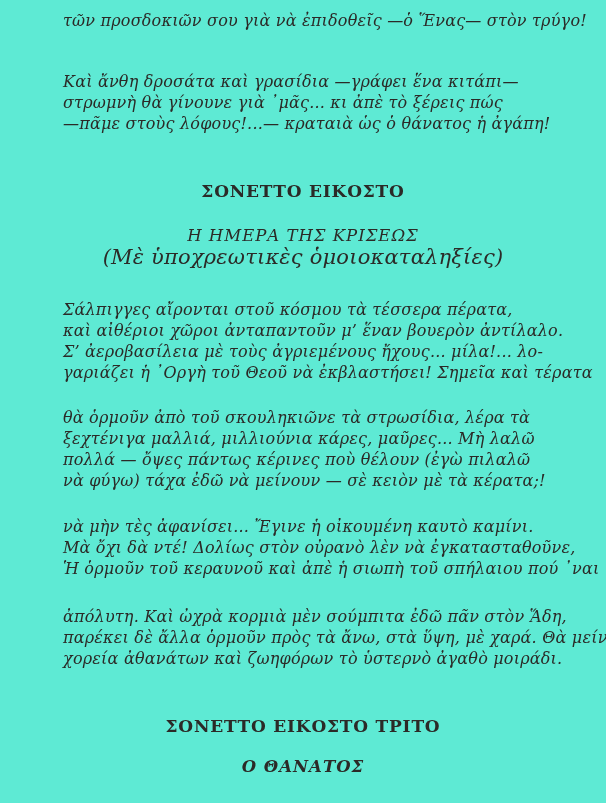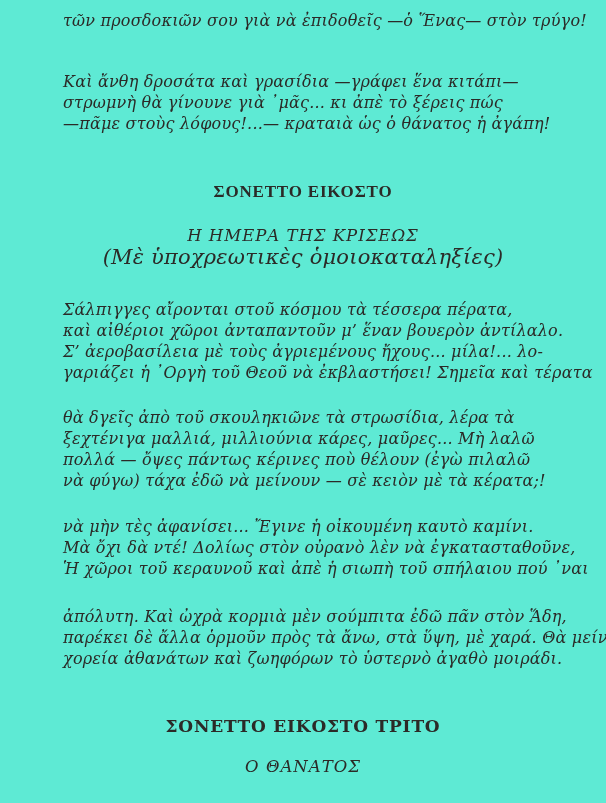--- a/index.html
+++ b/index.html
@@ -31,21 +31,21 @@
   .b1{margin-top:40px;}
   .heading{
     font-style:normal;
     font-weight:bold;
     font-size:17px;
     text-align:center;
     letter-spacing:0.8px;
     margin-left:0;
     white-space:nowrap;
   }
-  .h1{margin-top:47px;font-family:Liberation Serif, serif;}
+  .h1{margin-top:47px;}
   .title{
     font-style:italic;
     font-weight:normal;
     font-size:16.5px;
     text-align:center;
     letter-spacing:1px;
     margin-left:0;
     white-space:nowrap;
   }
   .t1{margin-top:23px;}
@@ -55,21 +55,21 @@
     text-align:center;
     margin-left:0;
     white-space:nowrap;
     margin-top:1px;
   }
   .b5{margin-top:31px;}
   .b6{margin-top:24px;}
   .b7{margin-top:25px;}
   .b8{margin-top:27px;}
   .h2{margin-top:47px;}
-  .t2{margin-top:19px;}
+  .t2{margin-top:19px;font-weight:bold;}
   .b11{margin-top:30px;}
 </style>
 </head>
 <body>
 
 <div class="page">
 
   <div class="line carry">τῶν προσδοκιῶν σου γιὰ νὰ ἐπιδοθεῖς —ὁ Ἕνας— στὸν τρύγο!</div>
 
   <div class="stanza b1">
@@ -83,30 +83,30 @@
   <div class="line note">(Μὲ ὑποχρεωτικὲς ὁμοιοκαταληξίες)</div>
 
   <div class="stanza b5">
     <div class="line">Σάλπιγγες αἴρονται στοῦ κόσμου τὰ τέσσερα πέρατα,</div>
     <div class="line">καὶ αἰθέριοι χῶροι ἀνταπαντοῦν μ’ ἕναν βουερὸν ἀντίλαλο.</div>
     <div class="line">Σ’ ἀεροβασίλεια μὲ τοὺς ἀγριεμένους ἤχους... μίλα!... λο-</div>
     <div class="line">γαριάζει ἡ ᾽Οργὴ τοῦ Θεοῦ νὰ ἐκβλαστήσει! Σημεῖα καὶ τέρατα</div>
   </div>
 
   <div class="stanza b6">
-    <div class="line">θὰ δγεῖς ἀπὸ τοῦ σκουληκιῶνε τὰ στρωσίδια, λέρα τὰ</div>
+    <div class="line">θὰ ὁρμοῦν ἀπὸ τοῦ σκουληκιῶνε τὰ στρωσίδια, λέρα τὰ</div>
     <div class="line">ξεχτένιγα μαλλιά, μιλλιούνια κάρες, μαῦρες... Μὴ λαλῶ</div>
     <div class="line">πολλά — ὄψες πάντως κέρινες ποὺ θέλουν (ἐγὼ πιλαλῶ</div>
     <div class="line">νὰ φύγω) τάχα ἐδῶ νὰ μείνουν — σὲ κειὸν μὲ τὰ κέρατα;!</div>
   </div>
 
   <div class="stanza b7">
     <div class="line">νὰ μὴν τὲς ἀφανίσει... Ἔγινε ἡ οἰκουμένη καυτὸ καμίνι.</div>
     <div class="line">Μὰ ὄχι δὰ ντέ! Δολίως στὸν οὐρανὸ λὲν νὰ ἐγκατασταθοῦνε,</div>
-    <div class="line">Ἡ χῶροι τοῦ κεραυνοῦ καὶ ἀπὲ ἡ σιωπὴ τοῦ σπήλαιου πού ᾽ναι</div>
+    <div class="line">Ἡ ὁρμοῦν τοῦ κεραυνοῦ καὶ ἀπὲ ἡ σιωπὴ τοῦ σπήλαιου πού ᾽ναι</div>
   </div>
 
   <div class="stanza b8">
     <div class="line">ἀπόλυτη. Καὶ ὠχρὰ κορμιὰ μὲν σούμπιτα ἐδῶ πᾶν στὸν Ἅδη,</div>
     <div class="line">παρέκει δὲ ἄλλα ὁρμοῦν πρὸς τὰ ἄνω, στὰ ὕψη, μὲ χαρά. Θὰ μείνει</div>
     <div class="line">χορεία ἀθανάτων καὶ ζωηφόρων τὸ ὑστερνὸ ἀγαθὸ μοιράδι.</div>
   </div>
 
   <div class="line heading h2">ΣΟΝΕΤΤΟ ΕΙΚΟΣΤΟ ΤΡΙΤΟ</div>
   <div class="line title t2">Ο ΘΑΝΑΤΟΣ</div>

